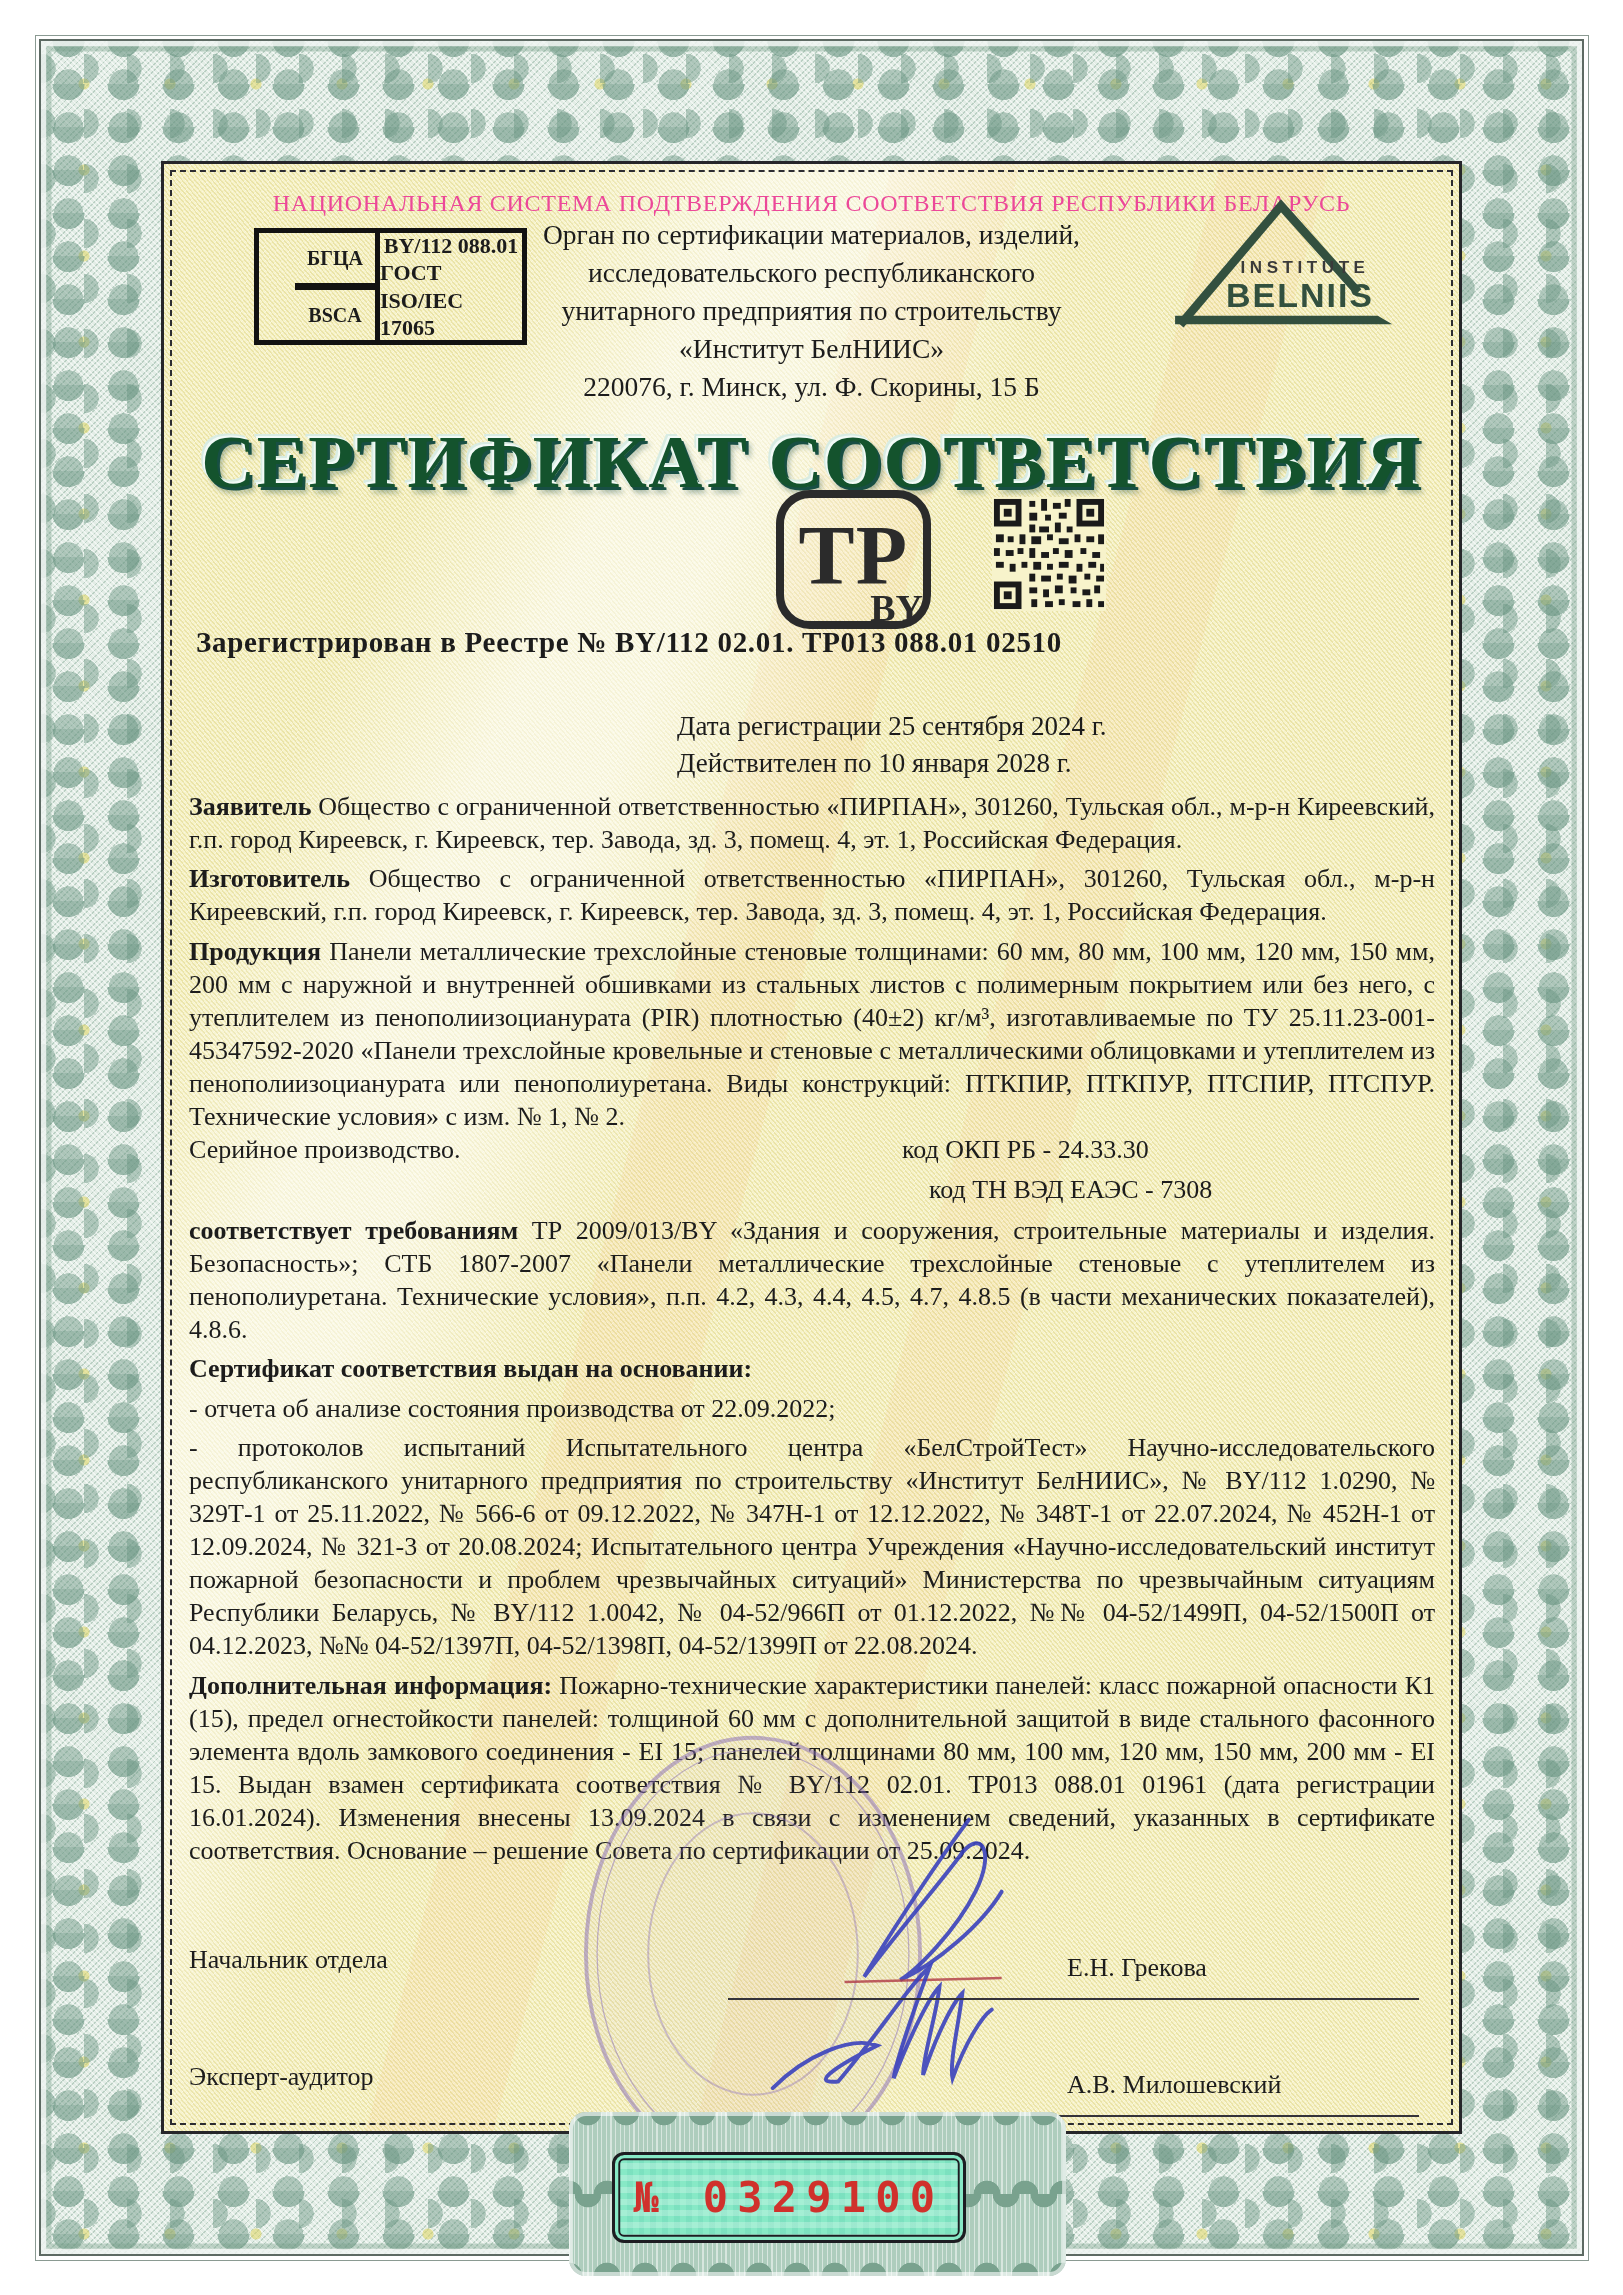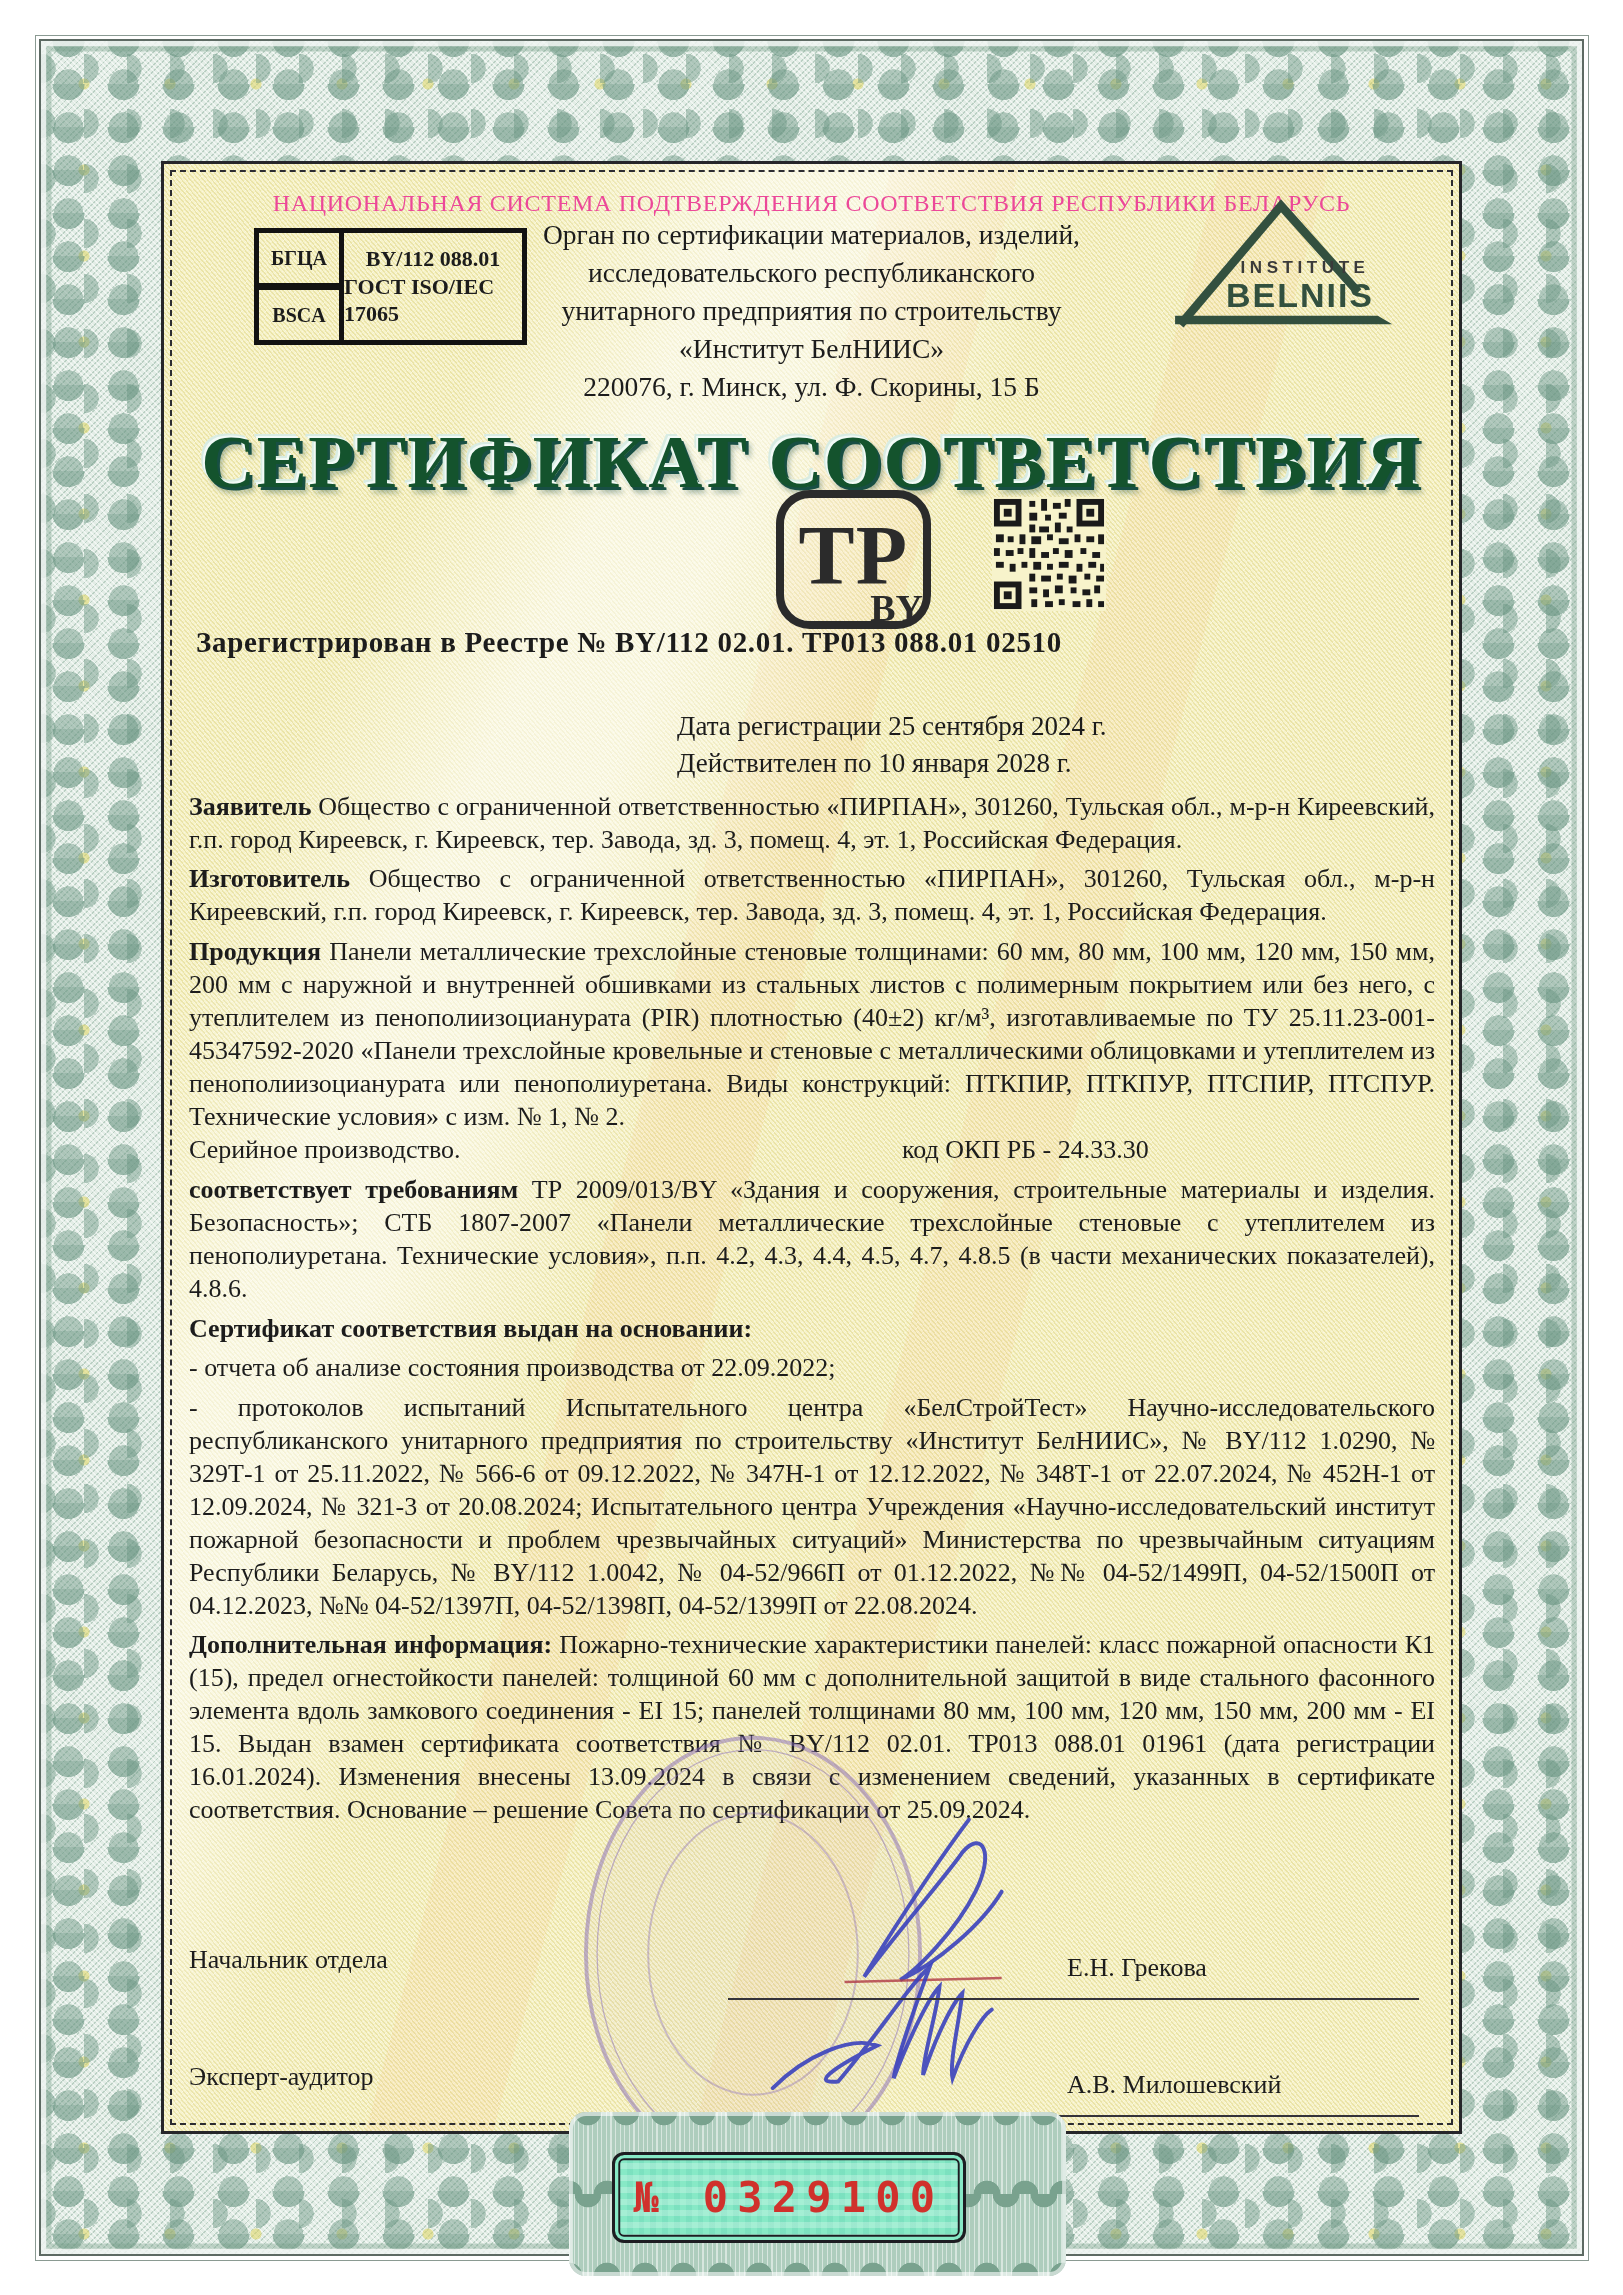--- a/index.html
+++ b/index.html
@@ -35,21 +35,21 @@
       repeating-linear-gradient(-40deg, rgba(255,255,255,.35) 0 0.7px, rgba(255,255,255,0) 0.7px 3.9px);
     border:3.3px solid #26262a;
   }
   .content::before{content:"";position:absolute;inset:5.9px;border:2px dashed #2c2c31;pointer-events:none;}
   
   .abs{position:absolute;}
   .center{text-align:center;}
   
   .nss-line{top:190px;left:196px;right:196px;font-size:24px;letter-spacing:0.7px;color:#ec4899;}
   .badge{left:254px;top:228px;width:263px;height:107px;border:5.9px solid #121212;display:flex;background:transparent;}
-  .badge-left{width:80px;border-right:5.9px solid #121212;display:flex;flex-direction:column;}
+  .badge-left{width:80px;border-right:5.9px solid #121212;display:flex;flex-direction:column;padding-left:36px;}
   .badge-cell{flex:1;display:flex;align-items:center;justify-content:center;font-weight:bold;font-size:20px;}
   .badge-cell.bottom{border-top:7.2px solid #121212;}
   .badge-right{flex:1;display:flex;flex-direction:column;align-items:center;justify-content:center;font-weight:bold;font-size:22px;line-height:1.25;}
   .org-block{left:517px;top:216px;width:589px;font-size:27.5px;line-height:38px;text-align:center;}
   .logo{left:1162px;top:194px;width:242px;height:144px;}
   
   .title{
     top:419px;left:164px;right:164px;text-align:center;
     font-size:75px;font-weight:bold;letter-spacing:1.3px;color:#14532d;
     text-shadow:-2px -2px 0 #f2faf6,-3.9px -3.9px 0 #d8ece3,2.6px 3.3px 0 #184f44,4.6px 5.9px 5.2px rgba(20,70,60,.35);
@@ -223,20 +223,21 @@
     <div>Дата регистрации 25 сентября 2024 г.</div>
     <div>Действителен по  10 января 2028 г.</div>
   </div>
   <p><span class="lbl">Заявитель</span><span> Общество с ограниченной ответственностью «ПИРПАН», 301260, Тульская обл., м-р-н Киреевский, г.п. город Киреевск, г. Киреевск, тер. Завода, зд. 3, помещ. 4, эт. 1, Российская Федерация.</span></p>
   <p><span class="lbl">Изготовитель</span><span> Общество с ограниченной ответственностью «ПИРПАН», 301260, Тульская обл., м-р-н Киреевский, г.п. город Киреевск, г. Киреевск, тер. Завода, зд. 3, помещ. 4, эт. 1, Российская Федерация.</span></p>
   <p style="margin-bottom:0;"><span class="lbl">Продукция</span><span> Панели металлические трехслойные стеновые толщинами: 60 мм, 80 мм, 100 мм, 120 мм, 150 мм, 200 мм с наружной и внутренней обшивками из стальных листов с полимерным покрытием или без него, с утеплителем из пенополиизоцианурата (PIR) плотностью (40±2) кг/м³, изготавливаемые по ТУ 25.11.23-001-45347592-2020 «Панели трехслойные кровельные и стеновые с металлическими облицовками и утеплителем из пенополиизоцианурата или пенополиуретана. Виды конструкций: ПТКПИР, ПТКПУР, ПТСПИР, ПТСПУР. Технические условия» с изм. № 1, № 2.</span></p>
   <p class="codes-line">
     <span>Серийное производство.</span>
     <span class="code-okp">код ОКП РБ - 24.33.30</span>
   </p>
+  <p class="code-tnved">код ТН ВЭД ЕАЭС - 7308</p>
   <p><span class="lbl">соответствует требованиям</span><span> ТР 2009/013/BY «Здания и сооружения, строительные материалы и изделия. Безопасность»; СТБ 1807-2007 «Панели металлические трехслойные стеновые с утеплителем из пенополиуретана. Технические условия», п.п. 4.2, 4.3, 4.4, 4.5, 4.7, 4.8.5 (в части механических показателей), 4.8.6.</span></p>
   <p class="lbl gap" style="text-align:left;">Сертификат соответствия выдан на основании:</p>
   <p style="text-align:left;">- отчета об анализе состояния производства от 22.09.2022;</p>
   <p>- протоколов испытаний Испытательного центра «БелСтройТест» Научно-исследовательского республиканского унитарного предприятия по строительству «Институт БелНИИС», № BY/112 1.0290, № 329Т-1 от 25.11.2022, № 566-6 от 09.12.2022, № 347Н-1 от 12.12.2022, № 348Т-1 от 22.07.2024, № 452Н-1 от 12.09.2024, № 321-3 от 20.08.2024; Испытательного центра Учреждения «Научно-исследовательский институт пожарной безопасности и проблем чрезвычайных ситуаций» Министерства по чрезвычайным ситуациям Республики Беларусь, № BY/112 1.0042, № 04-52/966П от 01.12.2022, №№ 04-52/1499П, 04-52/1500П от 04.12.2023, №№ 04-52/1397П, 04-52/1398П, 04-52/1399П от 22.08.2024.</p>
   <p class="gap"><span class="lbl">Дополнительная информация:</span><span> Пожарно-технические характеристики панелей: класс пожарной опасности К1 (15), предел огнестойкости панелей: толщиной 60 мм с дополнительной защитой в виде стального фасонного элемента вдоль замкового соединения - EI 15; панелей толщинами 80 мм, 100 мм, 120 мм, 150 мм, 200 мм - EI 15. Выдан взамен сертификата соответствия № BY/112 02.01. ТР013 088.01 01961 (дата регистрации 16.01.2024). Изменения внесены 13.09.2024 в связи с изменением сведений, указанных в сертификате соответствия. Основание – решение Совета по сертификации от 25.09.2024.</span></p>
 </div>
 
 <svg class="abs stamp" viewBox="0 0 580 690">
   <ellipse cx="290" cy="345" rx="255" ry="330" fill="none" stroke="#8468b8" stroke-width="6"></ellipse>
   <ellipse cx="290" cy="345" rx="238" ry="312" fill="none" stroke="#8468b8" stroke-width="2"></ellipse>

